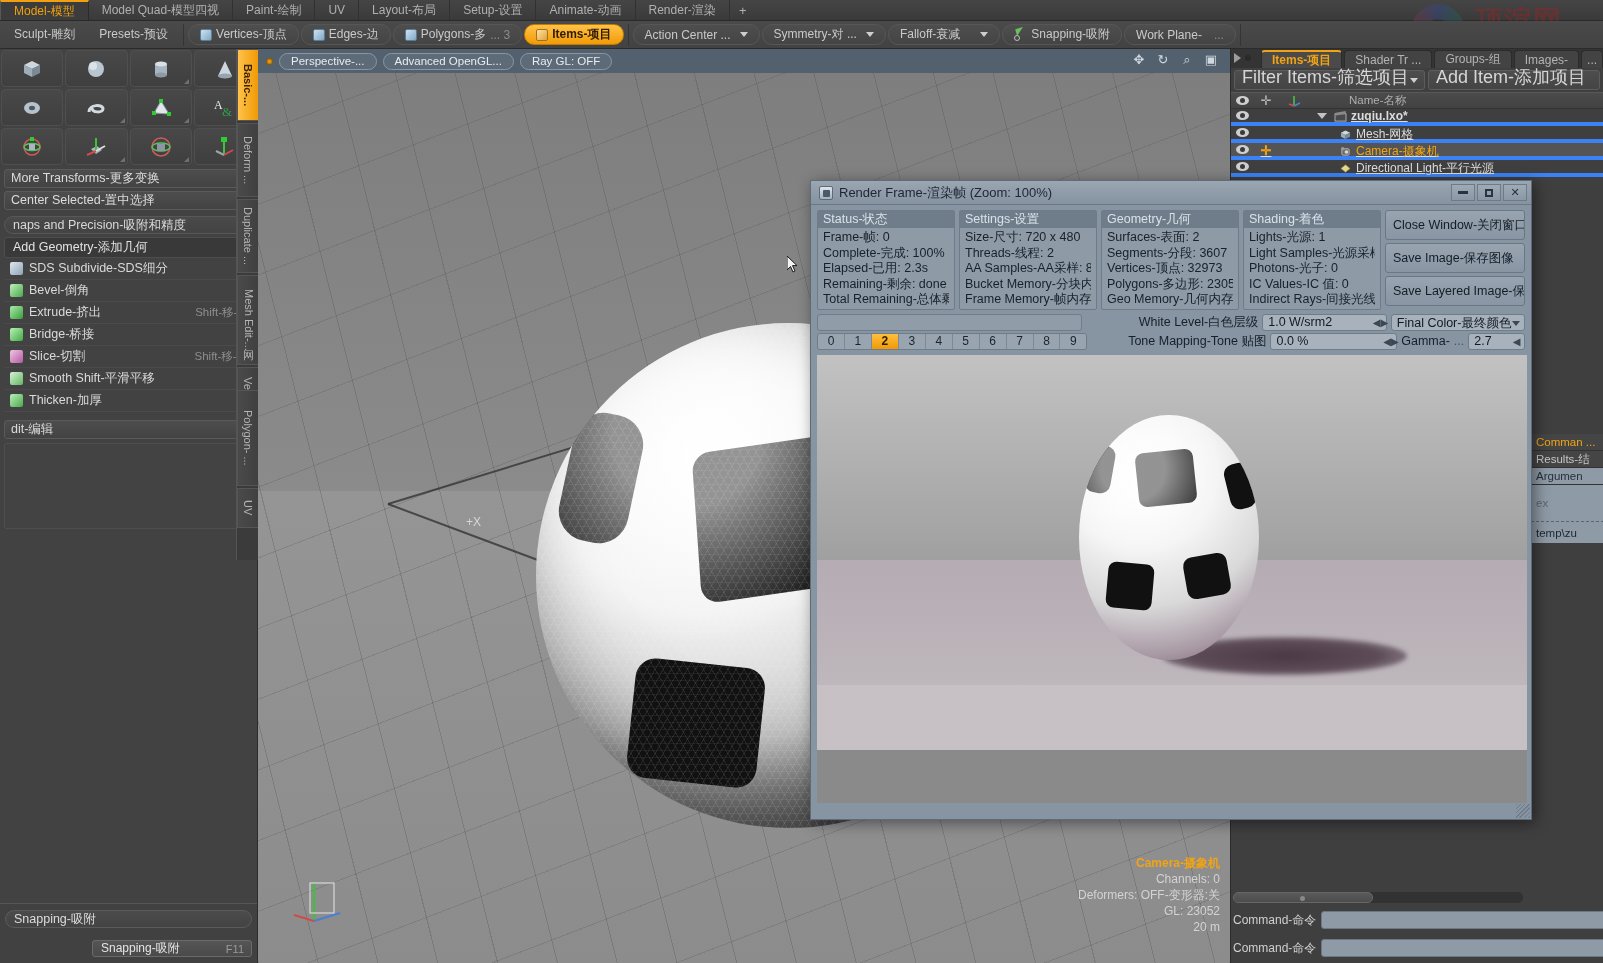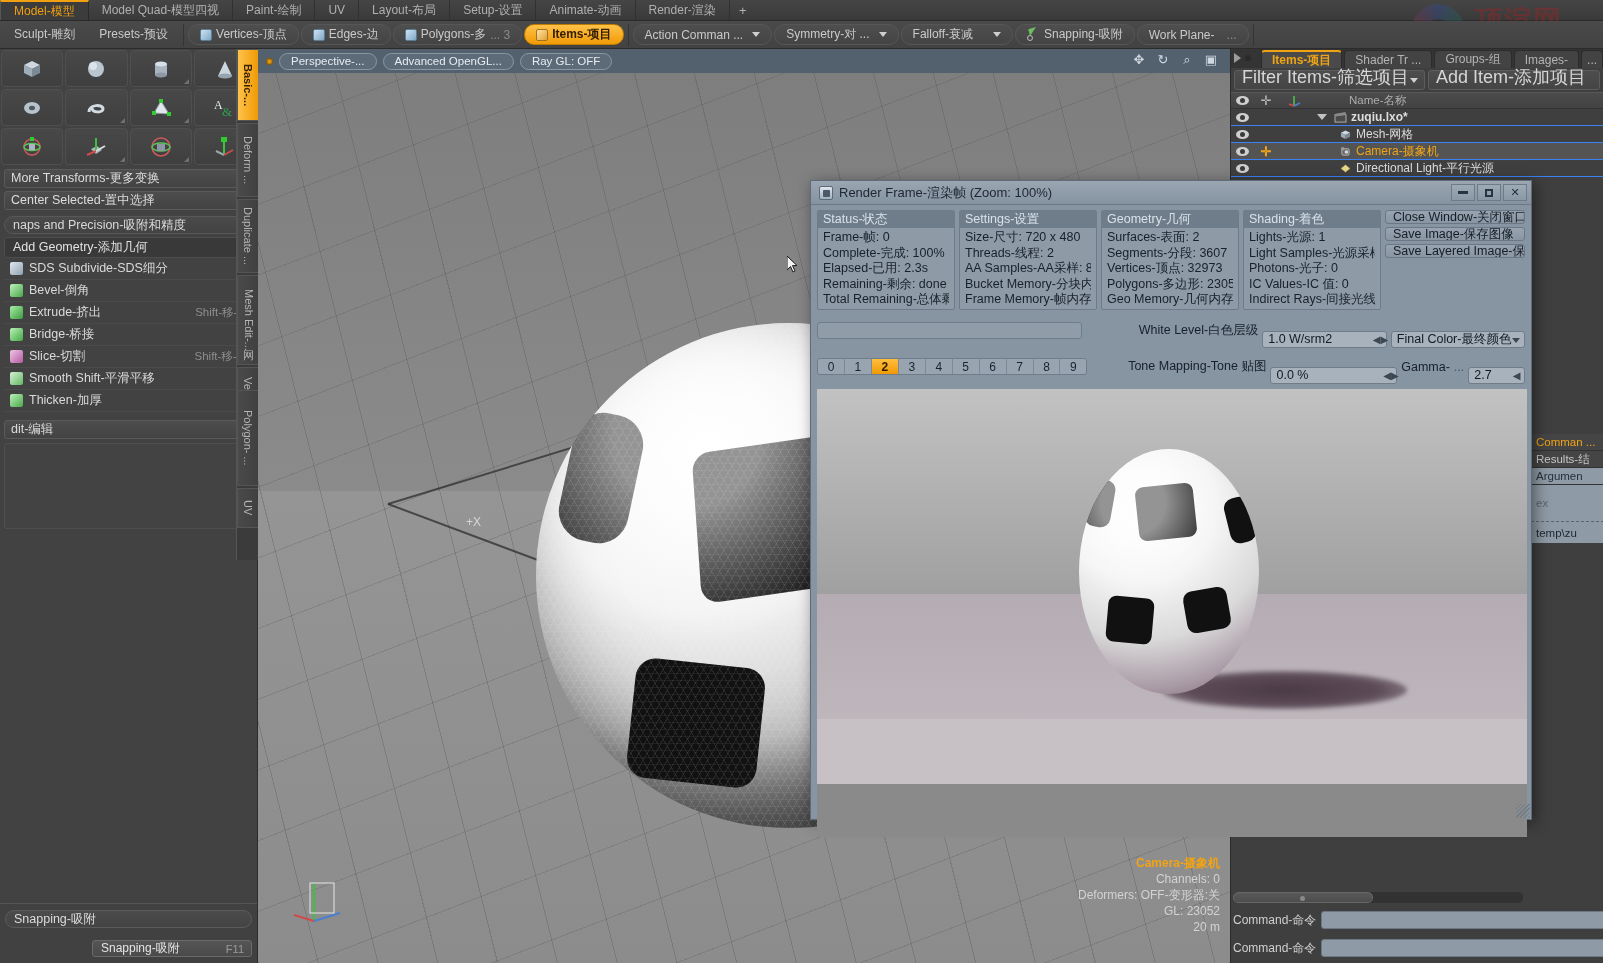--- a/index.html
+++ b/index.html
@@ -119,21 +119,21 @@
       background:#434343; border:1px solid #2b2b2b; border-bottom:none; border-radius:4px 4px 0 0; margin-right:2px; white-space:nowrap;}
   .rtab.active { background:#4a4a4a; color:#f0a415; font-weight:bold; border-top:2px solid #f0a415; }
   .rfilter { display:flex; height:20px; margin:2px 3px; gap:3px; }
   .rfbox { flex:1; border:1px solid #5d5d5d; border-radius:3px; background:linear-gradient(#4d4d4d,#444);
       display:flex; align-items:flex-end; padding:0 7px; font-size:18px; color:#d6d6d6; position:relative; }
   .rfbox .caret { position:absolute; right:6px; top:7px; }
   .tbl-head { display:flex; height:17px; background:linear-gradient(#4b4b4b,#424242); border-top:1px solid #585858; border-bottom:1px solid #333; align-items:center; }
   .th { font-size:11.5px; color:#aeaeae; display:flex; align-items:center; justify-content:center; height:100%; }
   .eyecol { width:22px; } .pluscol { width:26px; } .axcol { width:30px; }
   .namecol { flex:1; justify-content:flex-start; padding-left:40px; }
-  .trow { display:flex; height:17px; align-items:center; border-bottom:1px solid #3b82f6; font-size:12px; color:#dcdcdc; }
+  .trow { display:flex; height:17px; align-items:flex-start; border-bottom:4px solid #3b82f6; font-size:12px; color:#dcdcdc;text-decoration:underline; }
   .trow.sel { background:#545454; }
   .eye { width:13px;height:9px; border-radius:50%; background:#cfcfcf; position:relative; margin:auto; }
   .eye:after{content:"";position:absolute;left:4px;top:2px;width:5px;height:5px;border-radius:50%;background:#3a3a3a;}
   .plusmark { color:#f0a415; font-weight:bold; font-size:13px; margin:auto; }
   .nm { display:flex; align-items:center; gap:4px; flex:1; }
   .nm.orange { color:#f0a415; }
   .disc { width:13px;height:11px; flex:none; }
   .triangle-open { width:0;height:0;border-left:5px solid transparent;border-right:5px solid transparent;border-top:6px solid #c3c3c3; margin-right:3px; }
 
   .rmid { position:absolute; left:0; top:385px; width:373px; height:100px; }
@@ -163,28 +163,28 @@
   .wb .minus { width:10px;height:3px;background:#2a343f; }
   .wb .sq { width:8px;height:8px;border:2px solid #2a343f; }
 
   .statusrow { display:flex; gap:4px; padding:5px 6px 0 6px; }
   .scard { background:#8e9aa6; border:1px solid #6f7b88; border-radius:2px; overflow:hidden; }
   .scard h4 { height:17px; background:#6f7d8a; color:#d9e2ea; font-size:12.5px; font-weight:normal;
       display:flex; align-items:center; padding-left:5px; }
   .scard ul { list-style:none; padding:2px 5px 1px 5px; }
   .scard li { font-size:12.5px; color:#17212c; line-height:15.5px; white-space:nowrap; overflow:hidden; }
   .dlgbtns { display:flex; flex-direction:column; gap:3px; padding-top:0; }
-  .dbtn { height:14px; border:1px solid #6b7784; border-radius:3px; background:linear-gradient(#98a5b1,#8995a2);
+  .dbtn { height:30px; border:1px solid #6b7784; border-radius:3px; background:linear-gradient(#98a5b1,#8995a2);
       display:flex; align-items:center; padding:0 7px; font-size:12.5px; color:#141d27; white-space:nowrap; overflow:hidden; }
 
   .ctrlrow { display:flex; align-items:center; gap:4px; padding:1px 6px; }
   .progbar { width:278px; height:17px; background:#909da9; border:1px solid #6f7c89; border-radius:3px; }
   .lbl { font-size:12.5px; color:#16202a; white-space:nowrap; }
-  .field { height:17px; background:#a7b2bd; border:1px solid #6f7c89; border-radius:3px; display:flex; align-items:center;
-      padding:0 5px; font-size:12.5px; color:#111a23; position:relative;margin-top:17px; }
+  .field { height:17px; background:#a7b2bd; border:1px solid #6f7c89; border-radius:3px; display:flex; 
+      padding:0 5px; font-size:12.5px; color:#111a23; position:relative; }
   .spin { position:absolute; right:2px; top:2px; width:11px;height:11px; color:#3b4752; font-size:10px; line-height:11px; text-align:center;}
   .numstrip { display:flex; border:1px solid #6f7c89; border-radius:3px; overflow:hidden; width:278px; height:17px; }
   .numcell { flex:1; display:flex; align-items:center; justify-content:center; font-size:12px; color:#1a242e;
       background:#98a4b0; border-right:1px solid #7d8996; }
   .numcell.act { background:linear-gradient(#ffbe3d,#f09a06); color:#2e1c00; font-weight:bold; }
 
   .rimg { margin:4px 6px 0 6px; width:710px; height:448px; position:relative; overflow:hidden; background:#9a9a9a; }
   .rsky { position:absolute; left:0; top:0; width:100%; height:205px; background:linear-gradient(#c2c2c2,#a0a0a0); }
   .rfloor { position:absolute; left:0; top:205px; width:100%; height:190px; background:linear-gradient(#b4acb2,#c3bcc1); }
   .rfloor2 { position:absolute; left:0; top:330px; width:100%; height:65px; background:#c7c1c6; }
@@ -265,21 +265,21 @@
           <span>Polygons-多</span>
           <span style="color:#8b8b8b">... 3</span>
         </div>
       <div class="tbtn sel">
           <span class="cube-ico y"></span>
           <span>Items-项目</span>
         </div>
     </div>
     <div class="tgrp">
       <div class="tbtn">
-          <span>Action Comman ...</span>
+          <span>Action Center ...</span>
           <span class="caret"></span>
         </div>
       <div class="tbtn">
           <span>Symmetry-对 ...</span>
           <span class="caret"></span>
         </div>
       <div class="tbtn">
           <span>Falloff-衰减</span>
           <span class="caret" style="margin-left:16px"></span>
         </div>

